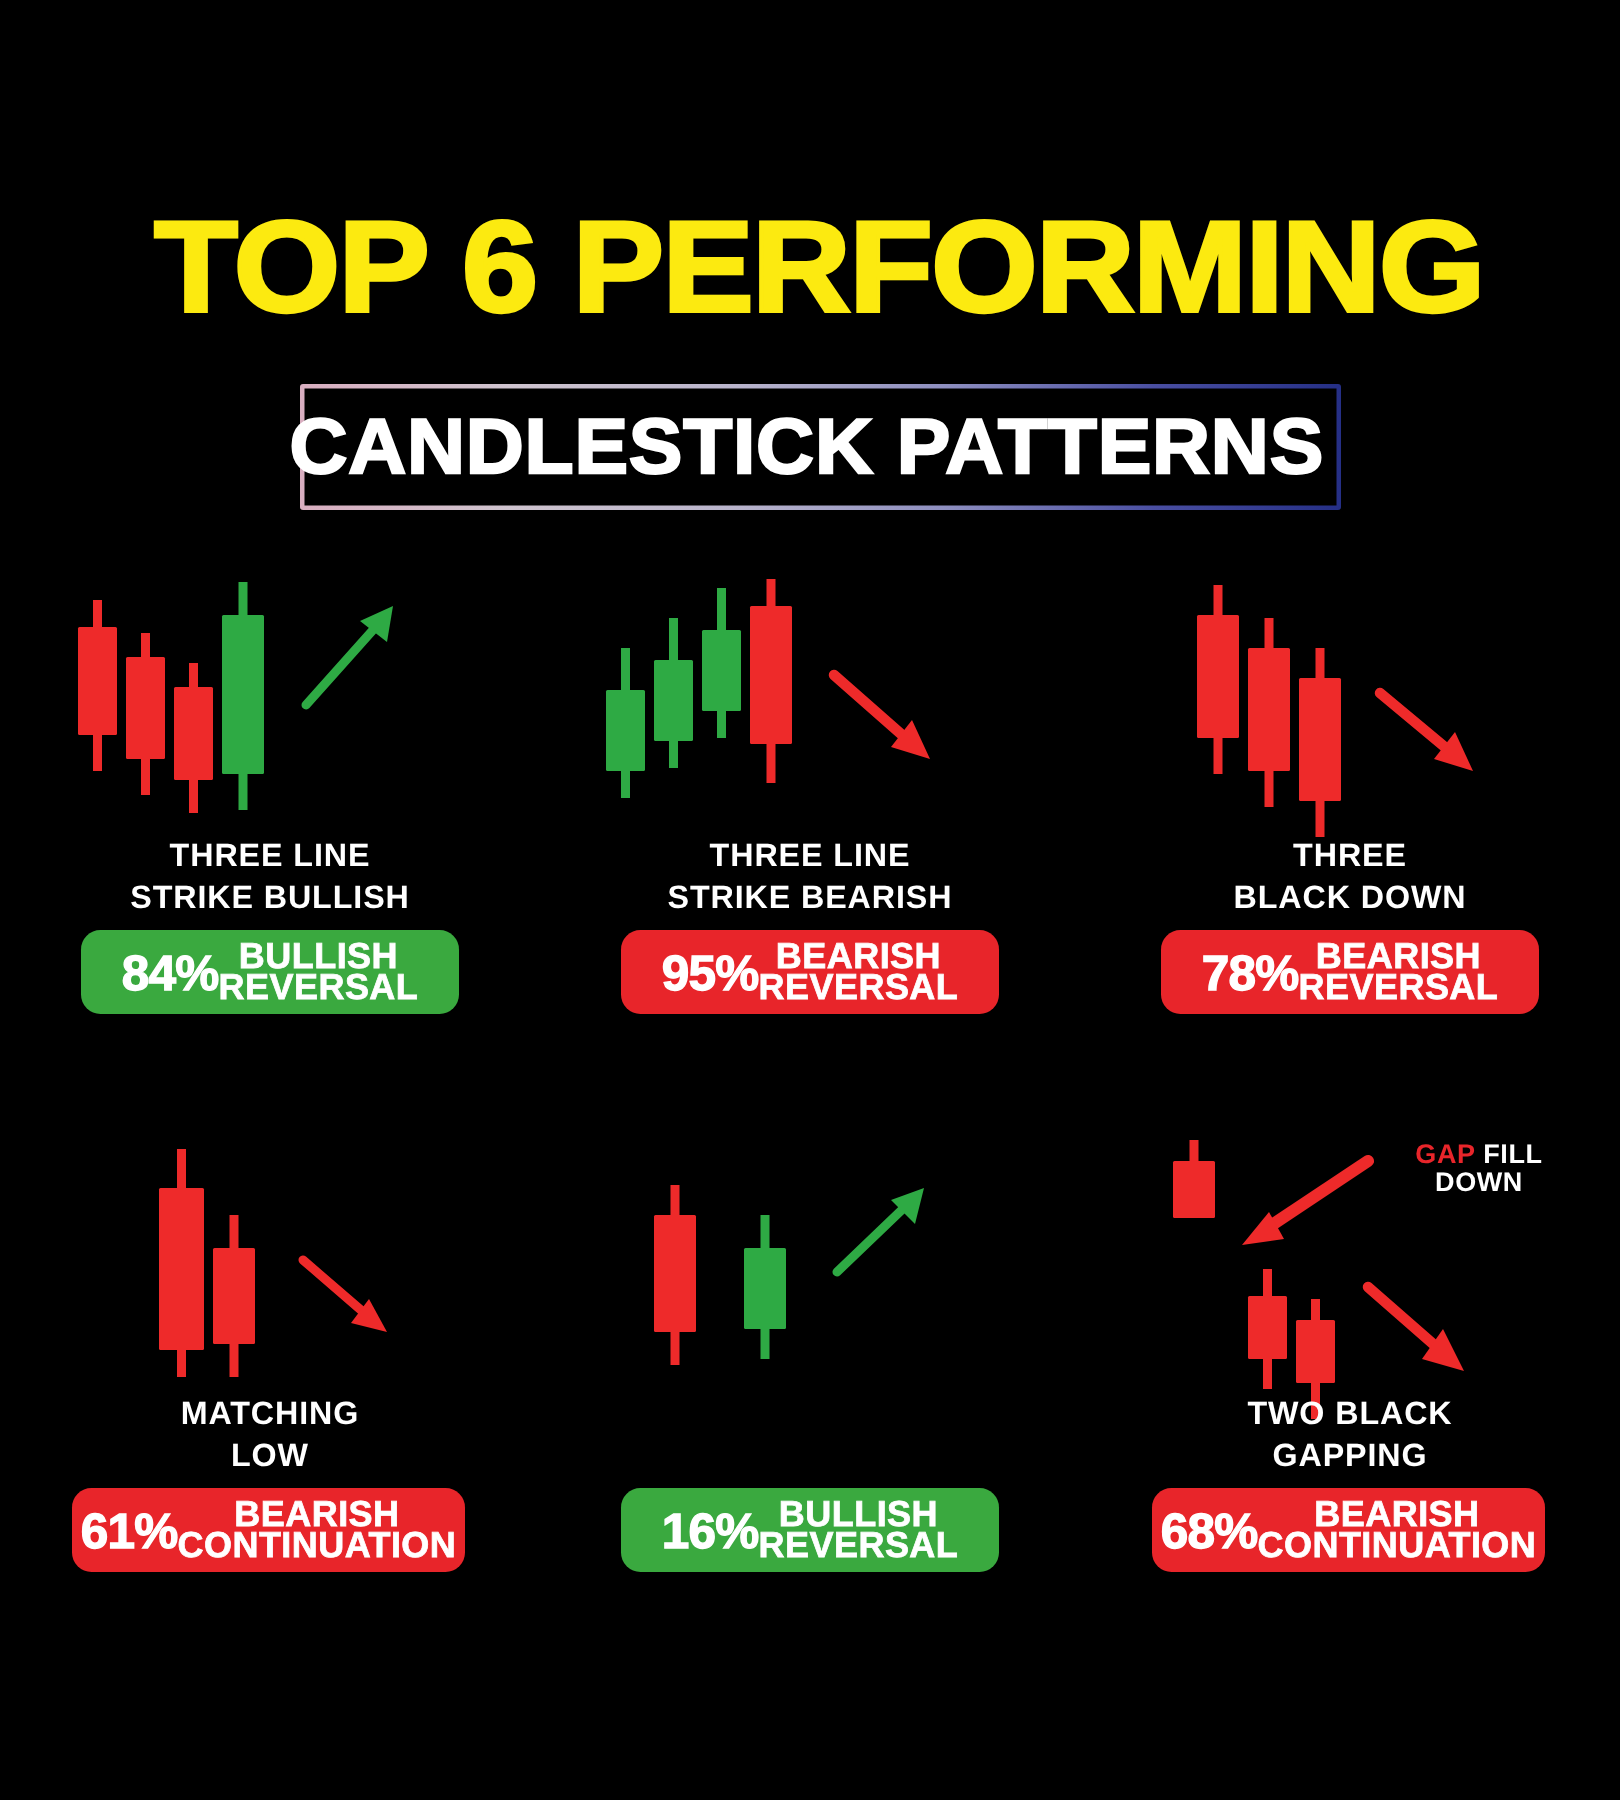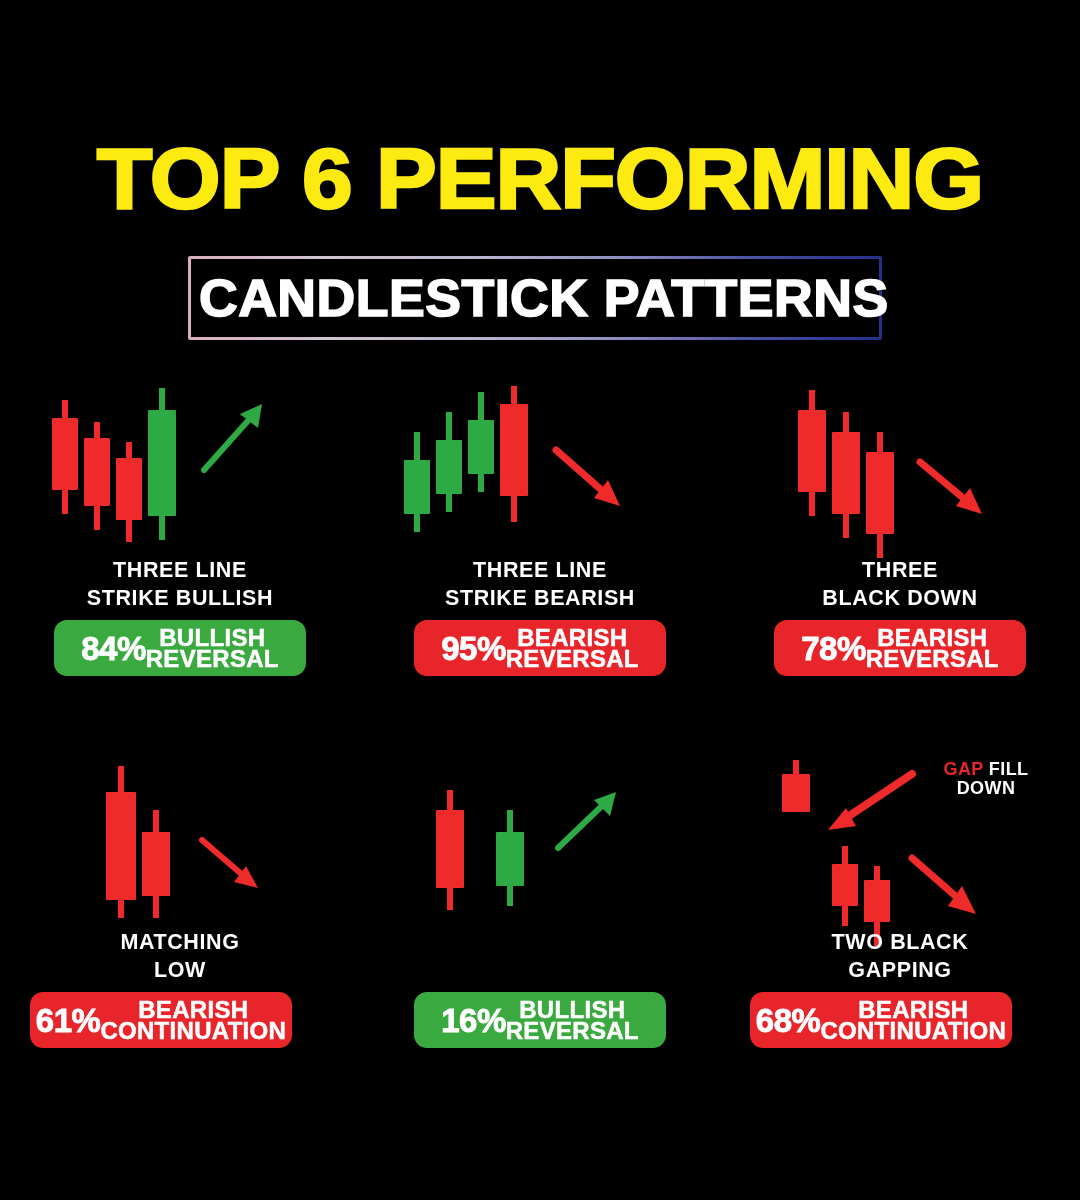--- a/index.html
+++ b/index.html
@@ -16,21 +16,21 @@
   }
   #poster {
     position: absolute;
     inset: 0;
     background: #000000;
   }
 
   
   #header {
     position: absolute;
-    top: 0; left: 0; right: 0;
+    top: 0; left: 12px; right: 0;
     height: 370px;
   }
   #main-title {
     position: absolute;
     top: 134px;
     left: 0; right: 0;
     text-align: center;
     color: #fcea10;
     font-family: "Liberation Sans", sans-serif;
     font-weight: bold;
@@ -51,21 +51,21 @@
     background: linear-gradient(90deg,#d9aec0 0%, #cfc4cf 20%, #b9b4cc 42%, #8e8fc0 62%, #4a4fa2 82%, #252f86 100%);
     padding: 3px;
     border-radius: 2px;
   }
   #subtitle-inner {
     width: 100%;
     height: 100%;
     background: #000000;
     display: flex;
     align-items: center;
-    justify-content: flex-end;
+    justify-content: flex-start;
   }
   #subtitle-text {
     color: #ffffff;
     font-weight: bold;
     font-size: 52px;
     letter-spacing: 0.5px;
     transform: scaleX(1.03);
     -webkit-text-stroke: 1.6px #ffffff;
     white-space: nowrap;
   }
@@ -113,21 +113,21 @@
     display: flex;
     align-items: center;
     justify-content: center;
     gap: 0;
     box-sizing: border-box;
     padding: 0 30px;
   }
   .badge.green { background: #3aa93f; }
   .badge.red   { background: #e8252a; }
   .badge.w-reversal     { width: 252px; left: 54px; }
-  .badge.w-continuation { width: 262px; left: 30px; }
+  .badge.w-continuation { width: 262px; left: 48px; }
   .badge-pct {
     color: #ffffff;
     font-weight: bold;
     font-size: 33px;
     letter-spacing: -0.5px;
     -webkit-text-stroke: 0.9px #ffffff;
     line-height: 1;
   }
   .badge-label {
     color: #ffffff;

